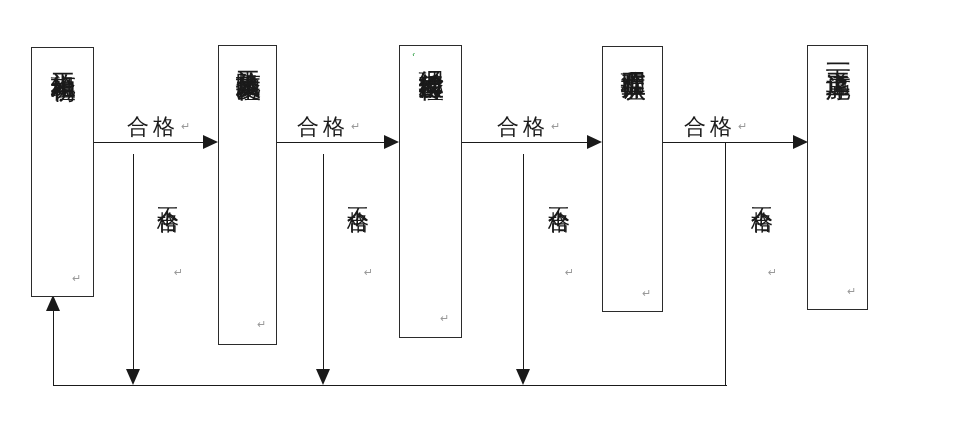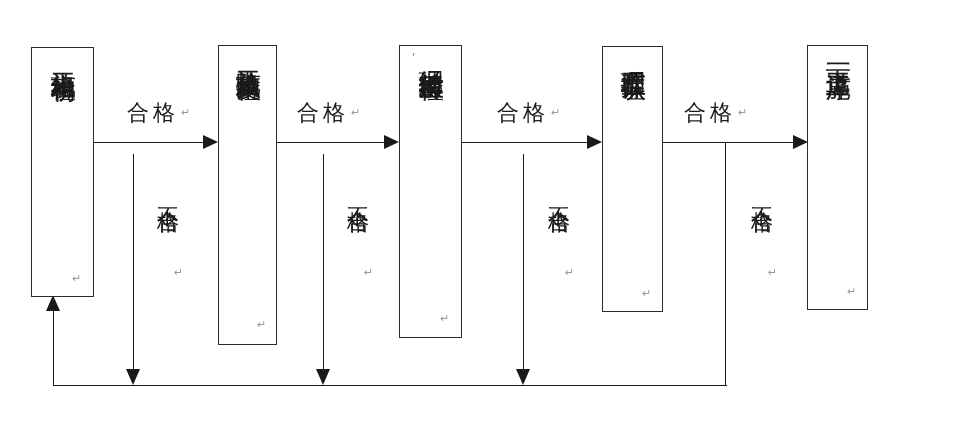--- a/index.html
+++ b/index.html
@@ -91,20 +91,21 @@
   }
   
   .pass-label{
     position:absolute;
     font-size:22px;
     letter-spacing:4px;
     color:#1a1a1a;
     white-space:nowrap;
     z-index:3;
     font-family:"Liberation Serif","DejaVu Serif",serif;
+    margin-top:14px;
   }
   .fail-label{
     position:absolute;
     writing-mode:vertical-rl;
     text-orientation:upright;
     font-size:22px;
     line-height:1.45;
     letter-spacing:2px;
     color:#1a1a1a;
     white-space:nowrap;

